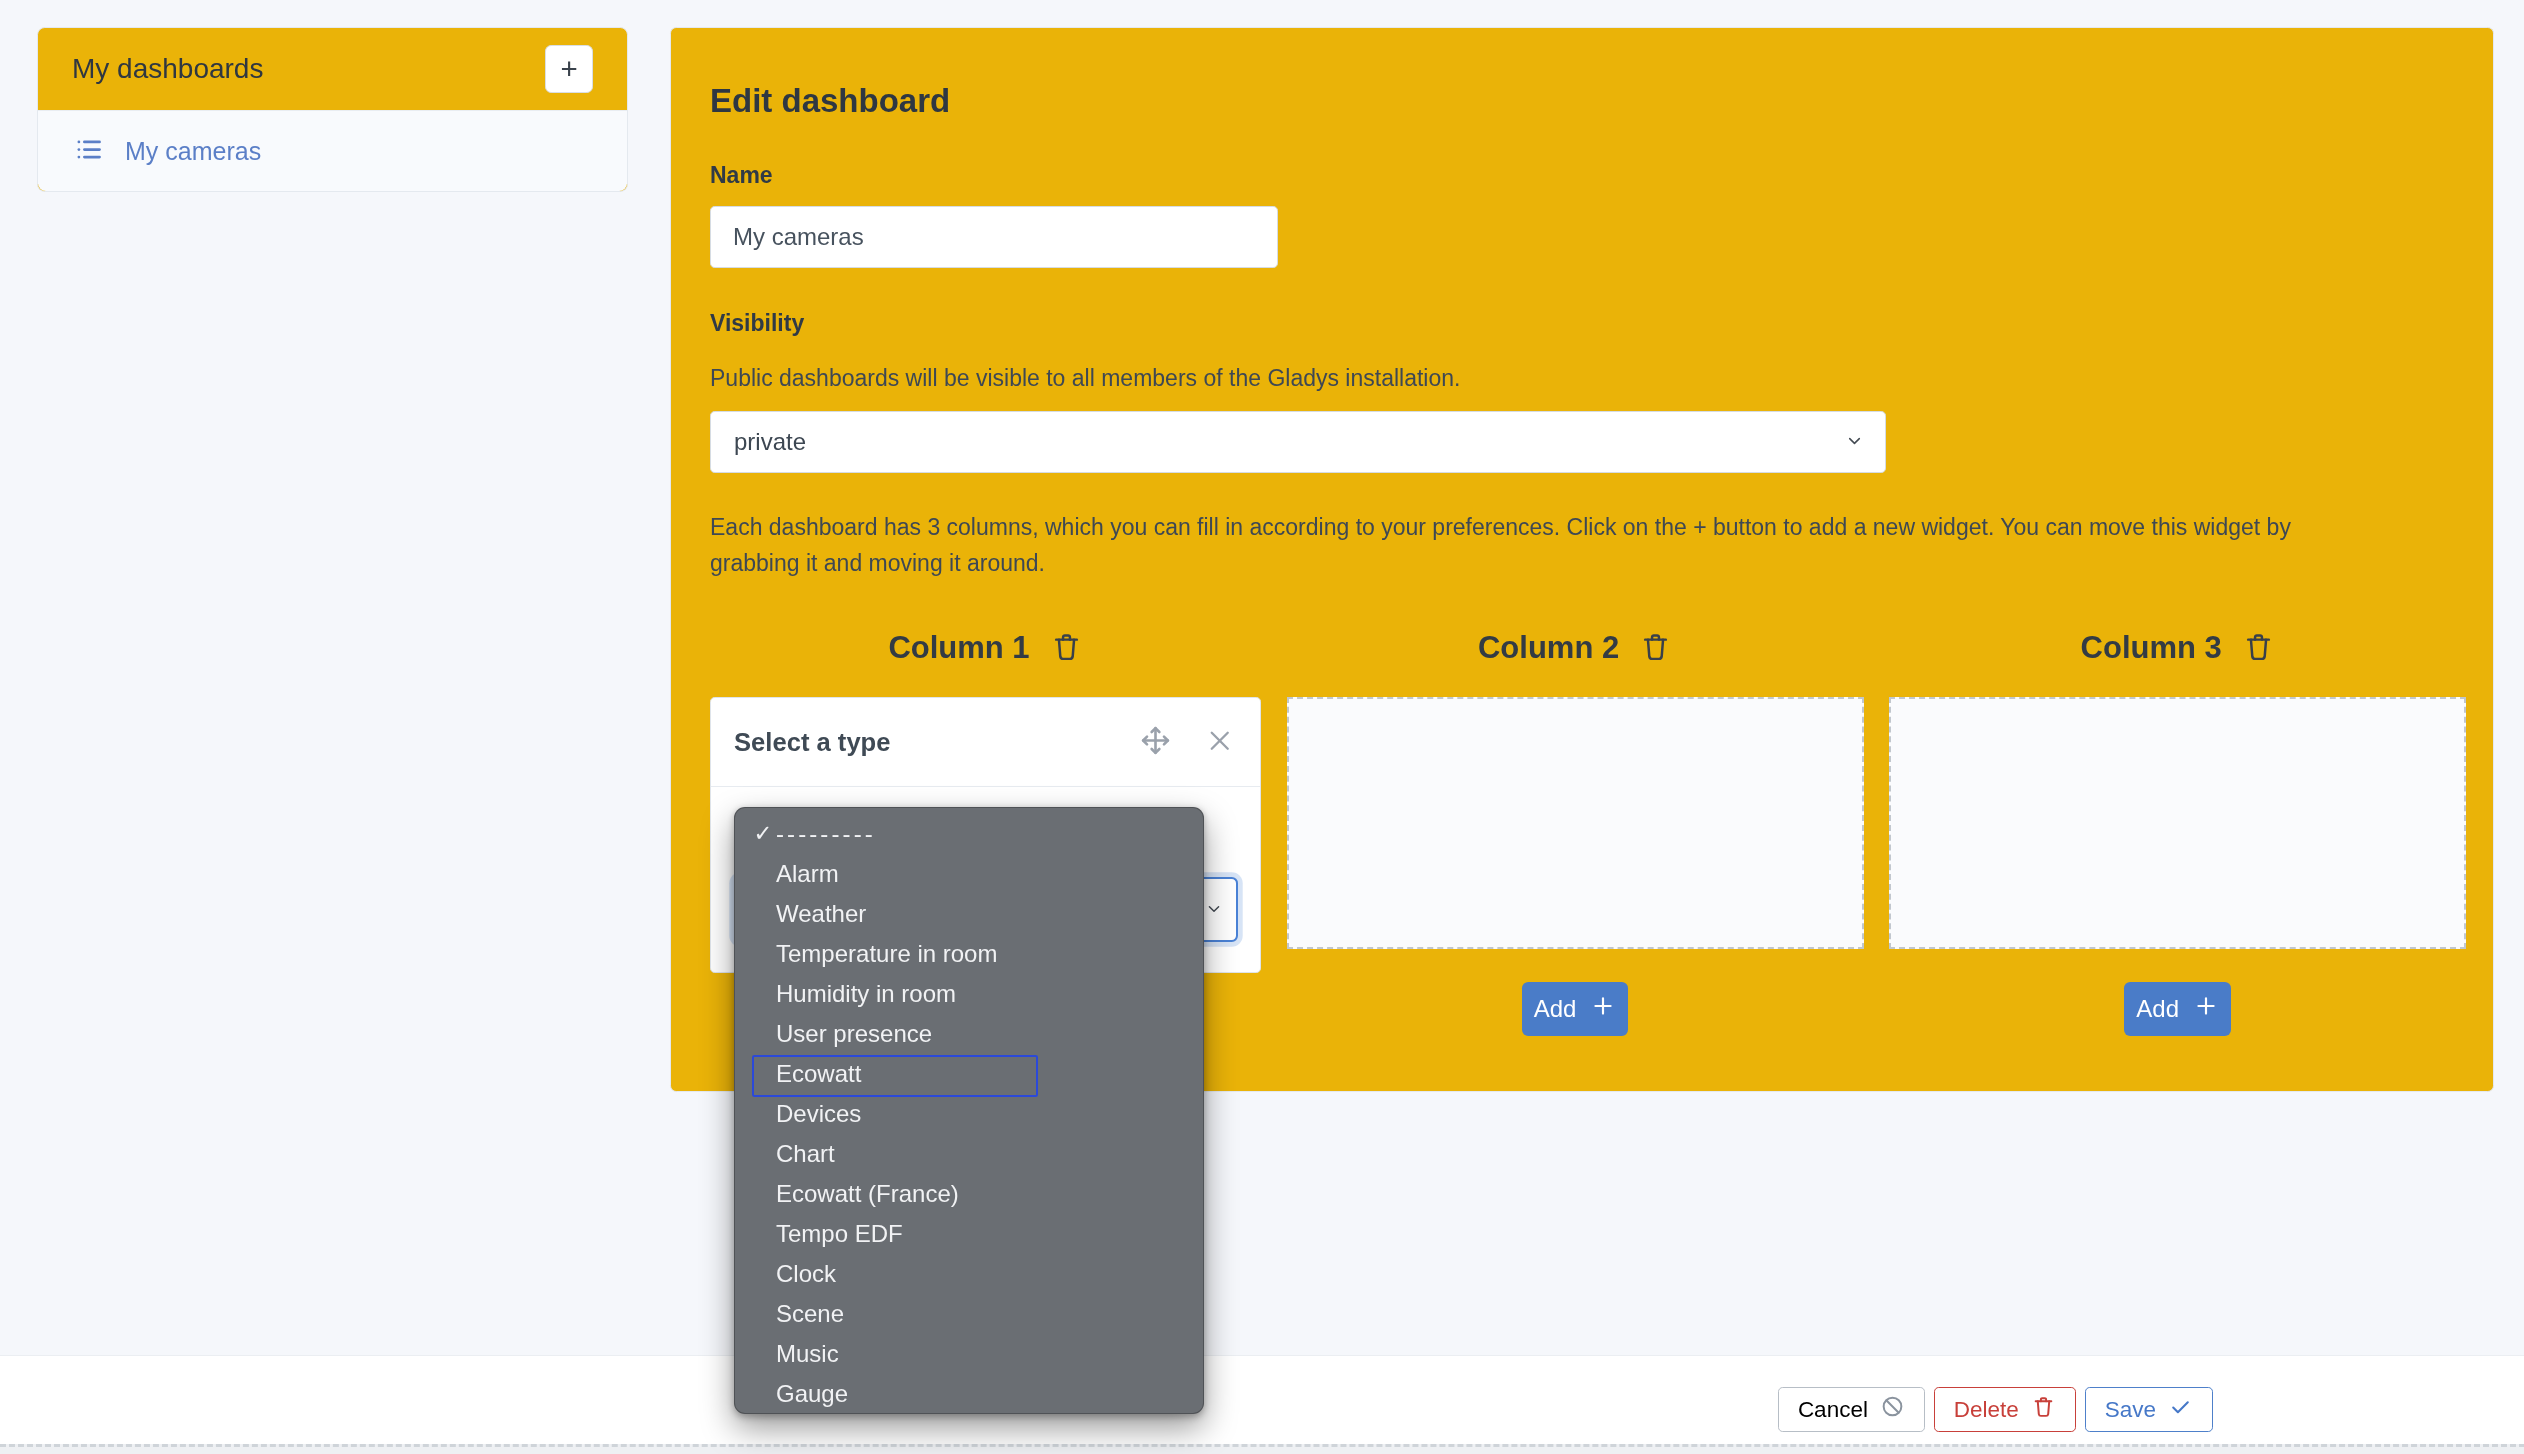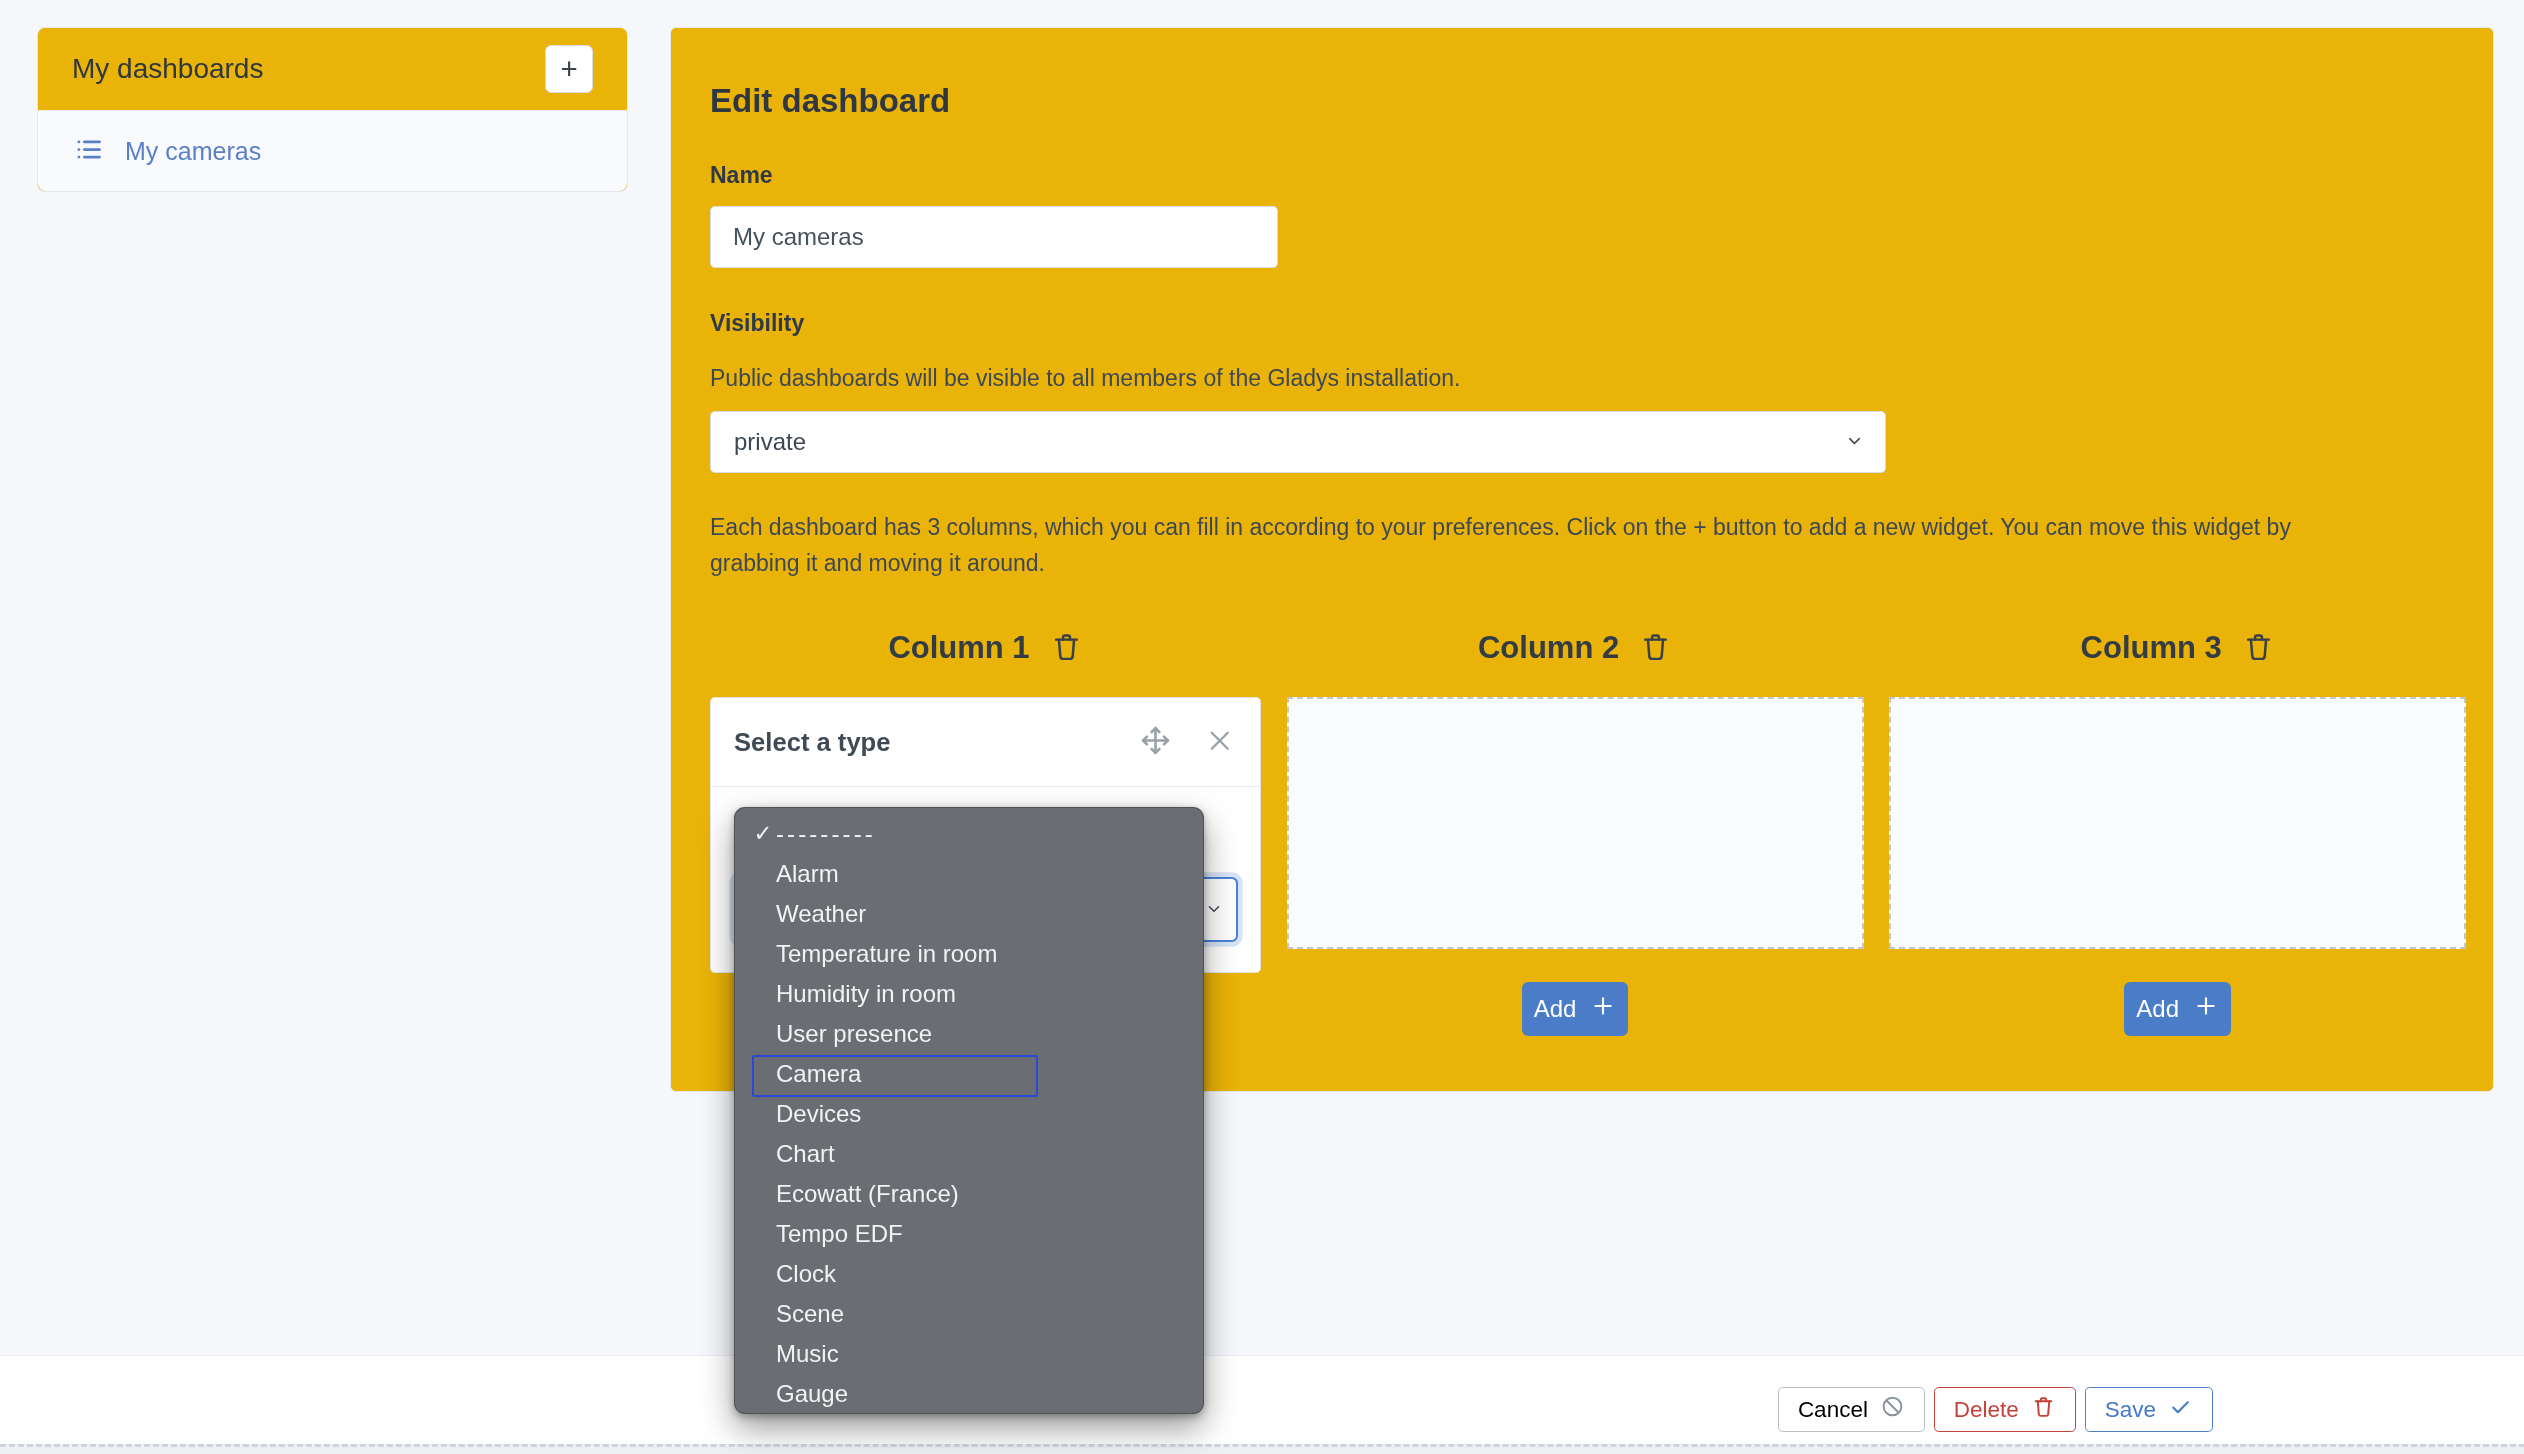--- a/index.html
+++ b/index.html
@@ -276,21 +276,21 @@
   </div>
 </div>
 
 <div class="dropdown-menu">
     <div class="dd-item"><span class="dd-check">✓</span><span class="dd-dashes">---------</span></div>
     <div class="dd-item"><span>Alarm</span></div>
     <div class="dd-item"><span>Weather</span></div>
     <div class="dd-item"><span>Temperature in room</span></div>
     <div class="dd-item"><span>Humidity in room</span></div>
     <div class="dd-item"><span>User presence</span></div>
-    <div class="dd-item focused"><span>Camera</span></div>
+    <div class="dd-item focused"><span>Ecowatt</span></div>
     <div class="dd-item"><span>Devices</span></div>
     <div class="dd-item"><span>Chart</span></div>
     <div class="dd-item"><span>Ecowatt (France)</span></div>
     <div class="dd-item"><span>Tempo EDF</span></div>
     <div class="dd-item"><span>Clock</span></div>
     <div class="dd-item"><span>Scene</span></div>
     <div class="dd-item"><span>Music</span></div>
     <div class="dd-item"><span>Gauge</span></div>
   </div>
 

